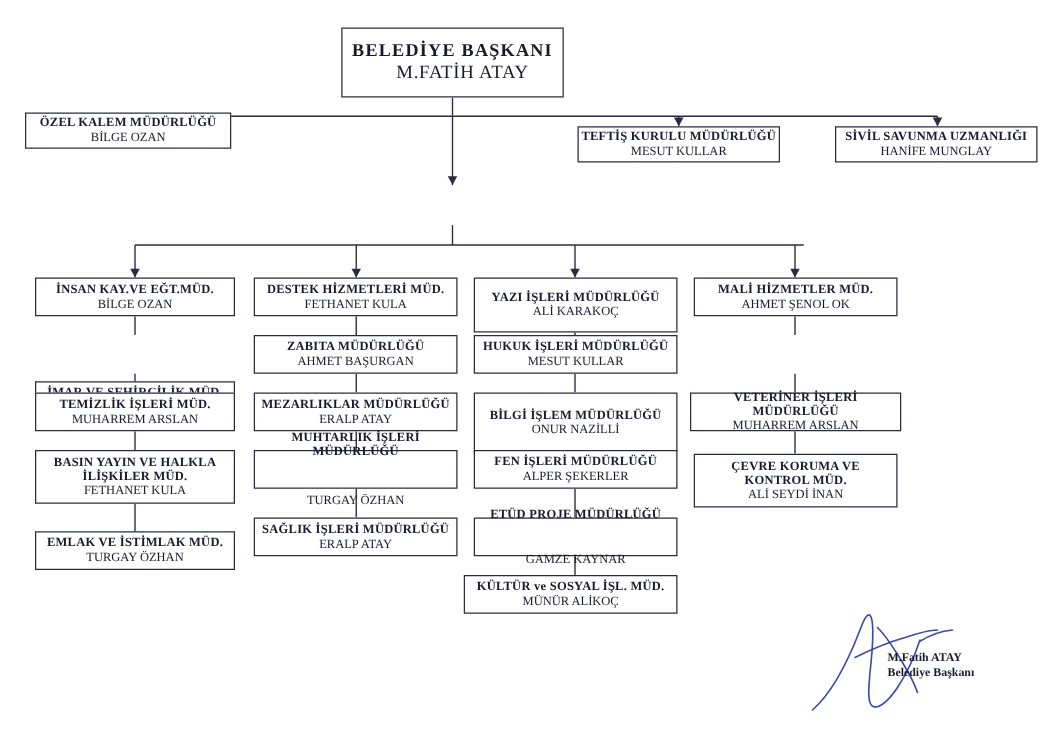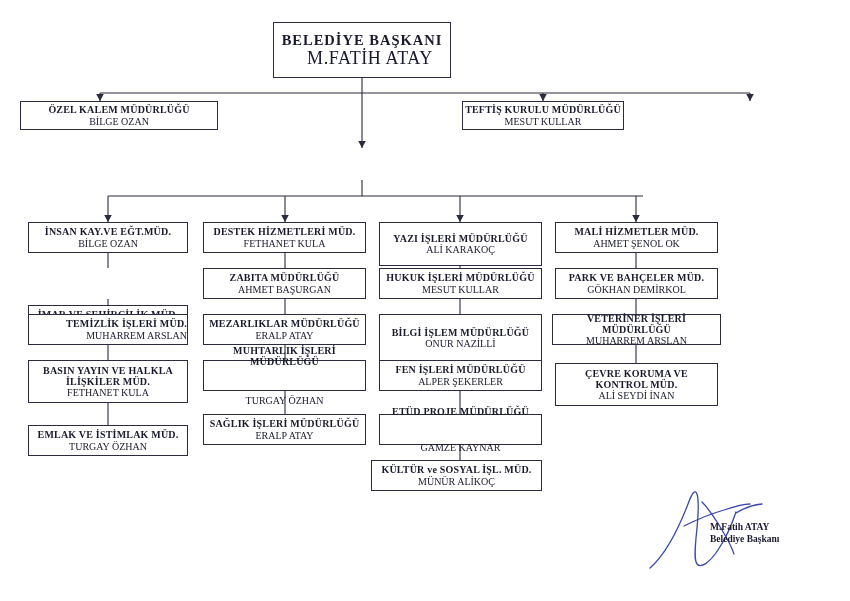--- a/index.html
+++ b/index.html
@@ -22,21 +22,21 @@
     align-items:center;
     justify-content:center;
     text-align:center;
     line-height:1.12;
     z-index:5;
   }
   .node .l1{font-weight:bold;letter-spacing:.2px;}
   .node .l2{font-weight:normal;}
   .root{font-size:14.5px;align-items:center;}
   .root .l1{font-size:14.5px;letter-spacing:1px;}
-  .root .l2{font-size:18px;letter-spacing:.6px;margin-left:16px;}
+  .root .l2{font-size:15px;letter-spacing:.6px;margin-left:16px;}
   .lvl2{font-size:10px;}
   .lvl2 .l1{font-size:10px;}
   .lvl2 .l2{font-size:10px;}
   .deputy{font-size:10.5px;}
   .dept{font-size:10px;}
   .dept .l1{font-size:10px;}
   .dept .l2{font-size:10px;}
   svg.links{position:absolute;left:0;top:0;width:850px;height:601px;z-index:1;}
   .sig{
     position:absolute;
@@ -109,41 +109,45 @@
       <polygon points="460,222 456.2,215 463.8,215"></polygon>
       <polygon points="636,222 632.2,215 639.8,215"></polygon>
     </g>
   </svg>
 
   <div class="node root" style="left:273px;top:22px;width:178px;height:56px;">
     <div class="l1">BELEDİYE BAŞKANI</div>
     <div class="l2">M.FATİH ATAY</div>
   </div>
 
-  <div class="node lvl2" style="left:20px;top:101px;width:198px;height:29px;">
+  <div class="node lvl2" style="left:20px;top:90px;width:165px;height:29px;">
     <div class="l1">ÖZEL KALEM MÜDÜRLÜĞÜ</div>
     <div class="l2">BİLGE OZAN</div>
   </div>
 
   <div class="node lvl2" style="left:462px;top:101px;width:162px;height:29px;">
     <div class="l1">TEFTİŞ KURULU MÜDÜRLÜĞÜ</div>
     <div class="l2">MESUT KULLAR</div>
   </div>
 
+  <div class="node lvl2" style="left:668px;top:101px;width:162px;height:29px;">
+    <div class="l1">SİVİL SAVUNMA UZMANLIĞI</div>
+    <div class="l2">HANİFE MUNGLAY</div>
+  </div>
 
 
   <div class="node dept" style="left:28px;top:222px;width:160px;height:31px;">
     <div class="l1">İNSAN KAY.VE EĞT.MÜD.</div>
     <div class="l2">BİLGE OZAN</div>
   </div>
   <div class="node dept" style="left:28px;top:268px;width:160px;height:31px;margin-top:37px;">
     <div class="l1">İMAR VE ŞEHİRCİLİK MÜD.</div>
     <div class="l2">NAİL ÖZDAĞ</div>
   </div>
-  <div class="node dept" style="left:28px;top:314px;width:160px;height:31px;align-items:flex-end;">
+  <div class="node dept" style="left:28px;top:314px;width:160px;height:31px;">
     <div class="l1">TEMİZLİK İŞLERİ MÜD.</div>
     <div class="l2">MUHARREM ARSLAN</div>
   </div>
   <div class="node dept" style="left:28px;top:360px;width:160px;height:43px;">
     <div class="l1">BASIN YAYIN VE HALKLA</div>
     <div class="l1">İLİŞKİLER MÜD.</div>
     <div class="l2">FETHANET KULA</div>
   </div>
   <div class="node dept" style="left:28px;top:425px;width:160px;height:31px;">
     <div class="l1">EMLAK VE İSTİMLAK MÜD.</div>
@@ -192,24 +196,20 @@
     <div class="l2">GAMZE KAYNAR</div>
   </div>
   <div class="node dept" style="left:371px;top:460px;width:171px;height:31px;">
     <div class="l1">KÜLTÜR ve SOSYAL İŞL. MÜD.</div>
     <div class="l2">MÜNÜR ALİKOÇ</div>
   </div>
 
   <div class="node dept" style="left:555px;top:222px;width:163px;height:31px;">
     <div class="l1">MALİ HİZMETLER MÜD.</div>
     <div class="l2">AHMET ŞENOL OK</div>
-  </div>
-  <div class="node dept" style="left:555px;top:268px;width:163px;height:31px;">
-    <div class="l1">PARK VE BAHÇELER MÜD.</div>
-    <div class="l2">GÖKHAN DEMİRKOL</div>
   </div>
   <div class="node dept" style="left:552px;top:314px;width:169px;height:31px;">
     <div class="l1">VETERİNER İŞLERİ MÜDÜRLÜĞÜ</div>
     <div class="l2">MUHARREM ARSLAN</div>
   </div>
   <div class="node dept" style="left:555px;top:363px;width:163px;height:43px;">
     <div class="l1">ÇEVRE KORUMA VE</div>
     <div class="l1">KONTROL MÜD.</div>
     <div class="l2">ALİ SEYDİ İNAN</div>
   </div>

